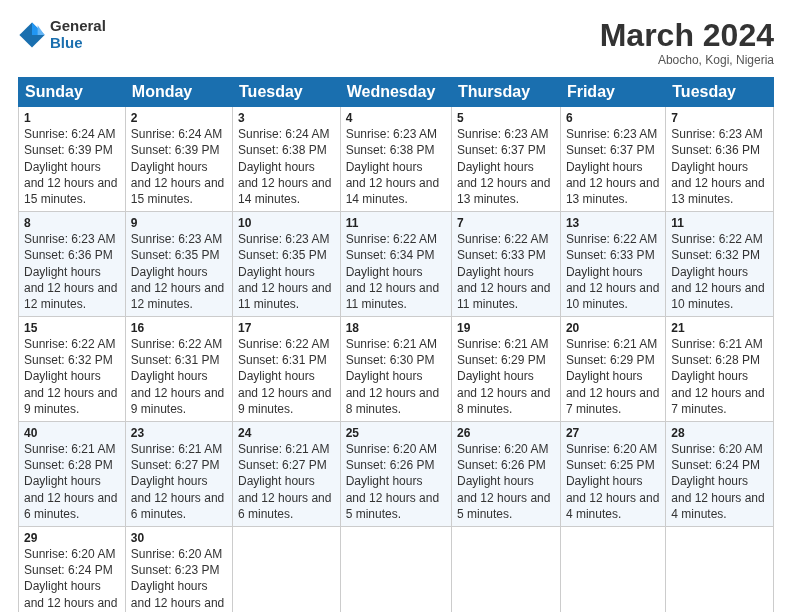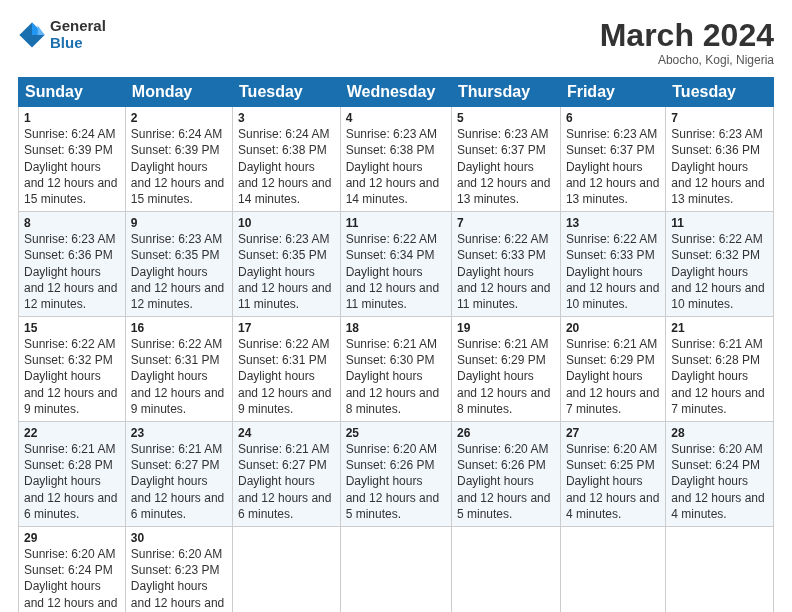--- a/index.html
+++ b/index.html
@@ -221,21 +221,21 @@
         <span class="day-num">20</span>
         <span class="day-info">Sunrise: 6:21 AM<br>Sunset: 6:29 PM<br>Daylight hours<br>and 12 hours and 7 minutes.</span>
       </td>
           <td>
         <span class="day-num">21</span>
         <span class="day-info">Sunrise: 6:21 AM<br>Sunset: 6:28 PM<br>Daylight hours<br>and 12 hours and 7 minutes.</span>
       </td>
         </tr>
         <tr>
           <td>
-        <span class="day-num">22</span>
+        <span class="day-num">40</span>
         <span class="day-info">Sunrise: 6:21 AM<br>Sunset: 6:28 PM<br>Daylight hours<br>and 12 hours and 6 minutes.</span>
       </td>
           <td>
         <span class="day-num">23</span>
         <span class="day-info">Sunrise: 6:21 AM<br>Sunset: 6:27 PM<br>Daylight hours<br>and 12 hours and 6 minutes.</span>
       </td>
           <td>
         <span class="day-num">24</span>
         <span class="day-info">Sunrise: 6:21 AM<br>Sunset: 6:27 PM<br>Daylight hours<br>and 12 hours and 6 minutes.</span>
       </td>

